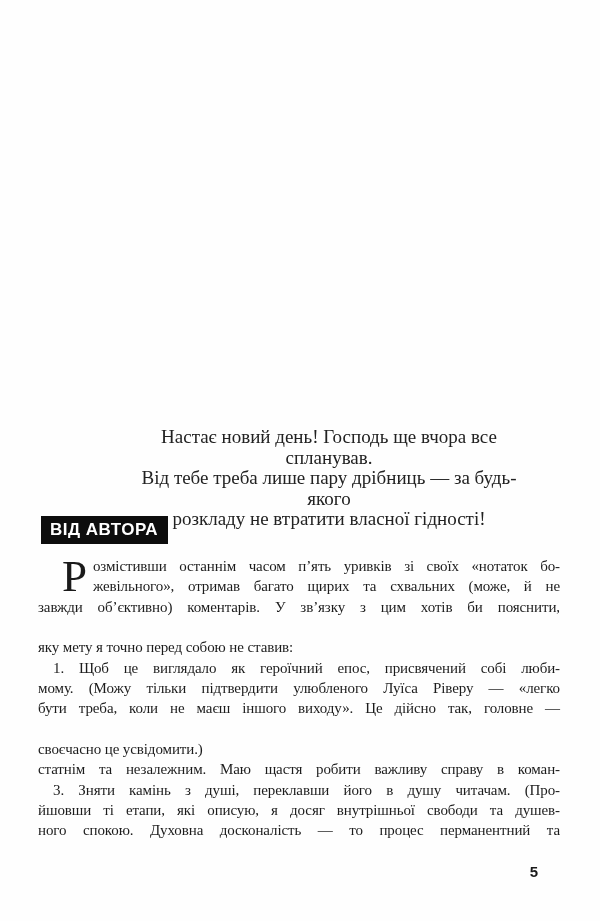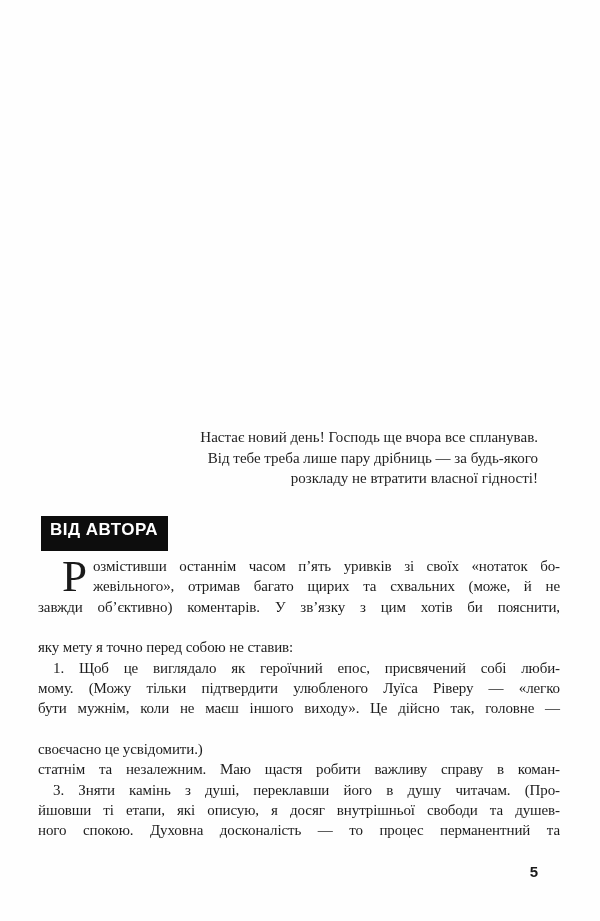--- a/index.html
+++ b/index.html
@@ -15,34 +15,34 @@
     overflow: hidden;
     font-family: "Liberation Serif", serif;
     color: #1d1d1d;
   }
   
   .epigraph {
     position: absolute;
     top: 427px;
     left: 120px;
     right: 62px;
-    text-align: right;
-    font-size: 15px;
+    text-align: center;
+    font-size: 19px;
     line-height: 20.5px;
     color: #222222;
   }
   
   .section-header {
     position: absolute;
     left: 41px;
     top: 516px;
     background: #0d0d0d;
     color: #ffffff;
     display: inline-block;
-    padding: 4px 10px 12px 9px;
+    padding: 4px 10px 5px 9px;
     font-family: "Liberation Sans", sans-serif;
     font-weight: bold;
     font-size: 17px;
     line-height: 19px;
     letter-spacing: 0.5px;
   }
   
   .body-text {
     position: absolute;
     left: 38px;
@@ -100,21 +100,21 @@
       <div class="para">
         <span class="dropcap">Р</span>
         <div class="line">озмістивши останнім часом п’ять уривків зі своїх «нотаток бо-</div>
         <div class="line">жевільного», отримав багато щирих та схвальних (може, й не</div>
         <div class="line">завжди об’єктивно) коментарів. У зв’язку з цим хотів би пояснити,</div>
         <div class="line last">яку мету я точно перед собою не ставив:</div>
       </div>
       <div class="para">
         <div class="line indent">1. Щоб це виглядало як героїчний епос, присвячений собі люби-</div>
         <div class="line">мому. (Можу тільки підтвердити улюбленого Луїса Ріверу — «легко</div>
-        <div class="line">бути мужнім, коли не маєш іншого виходу». Це дійсно так, головне —</div>
+        <div class="line">бути треба, коли не маєш іншого виходу». Це дійсно так, головне —</div>
         <div class="line last">своєчасно це усвідомити.)</div>
       </div>
       <div class="para">
         <div class="line">статнім та незалежним. Маю щастя робити важливу справу в коман-</div>
       </div>
       <div class="para">
         <div class="line indent">3. Зняти камінь з душі, переклавши його в душу читачам. (Про-</div>
         <div class="line">йшовши ті етапи, які описую, я досяг внутрішньої свободи та душев-</div>
         <div class="line">ного спокою. Духовна досконалість — то процес перманентний та</div>
       </div>

